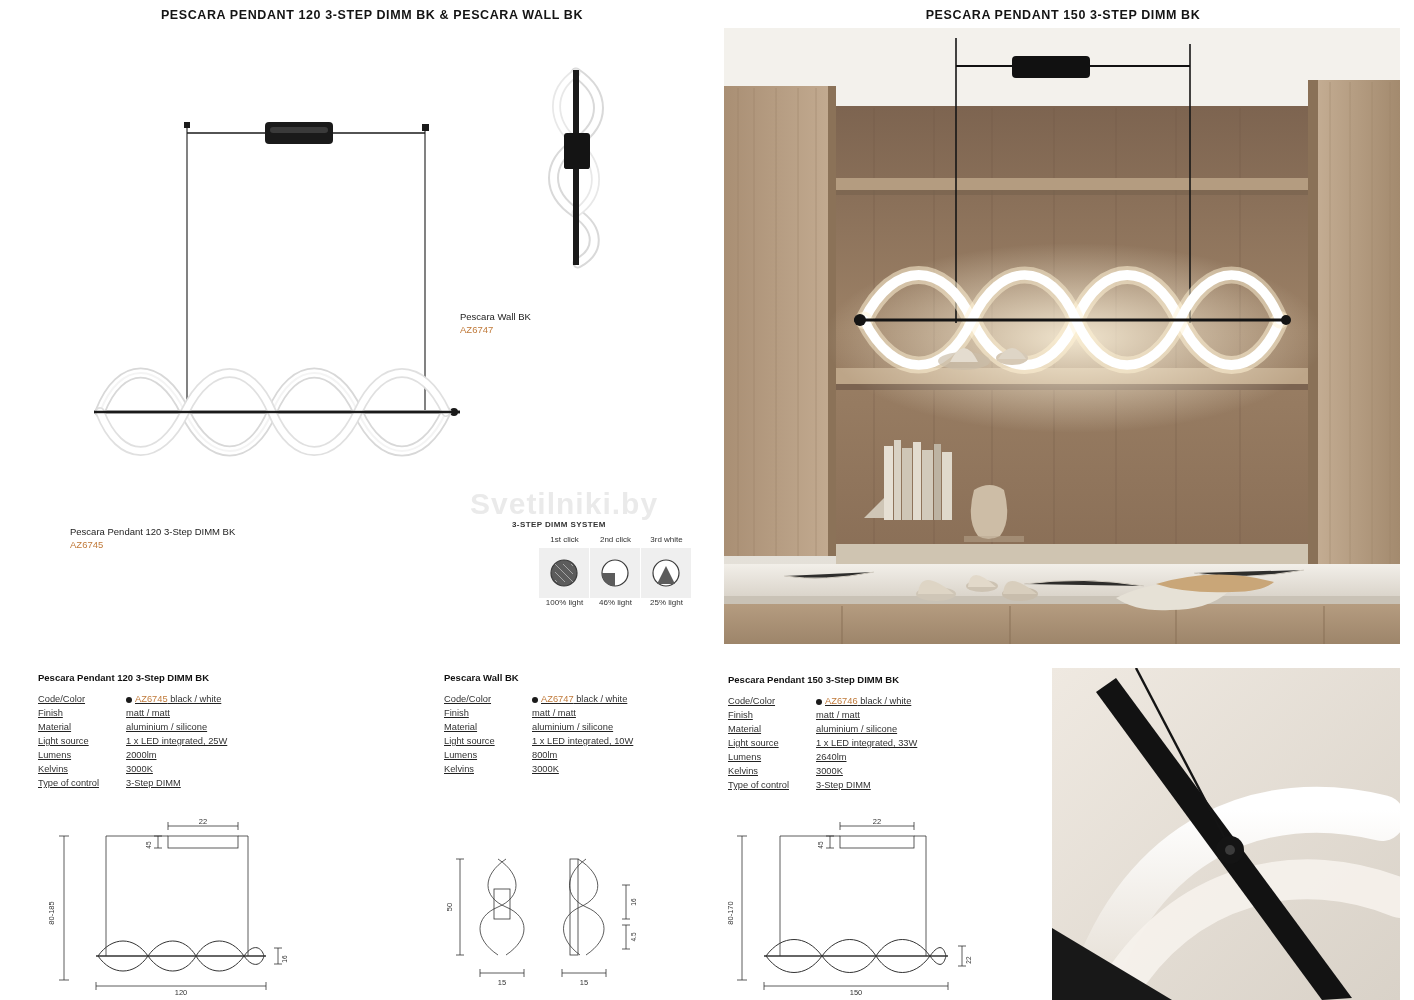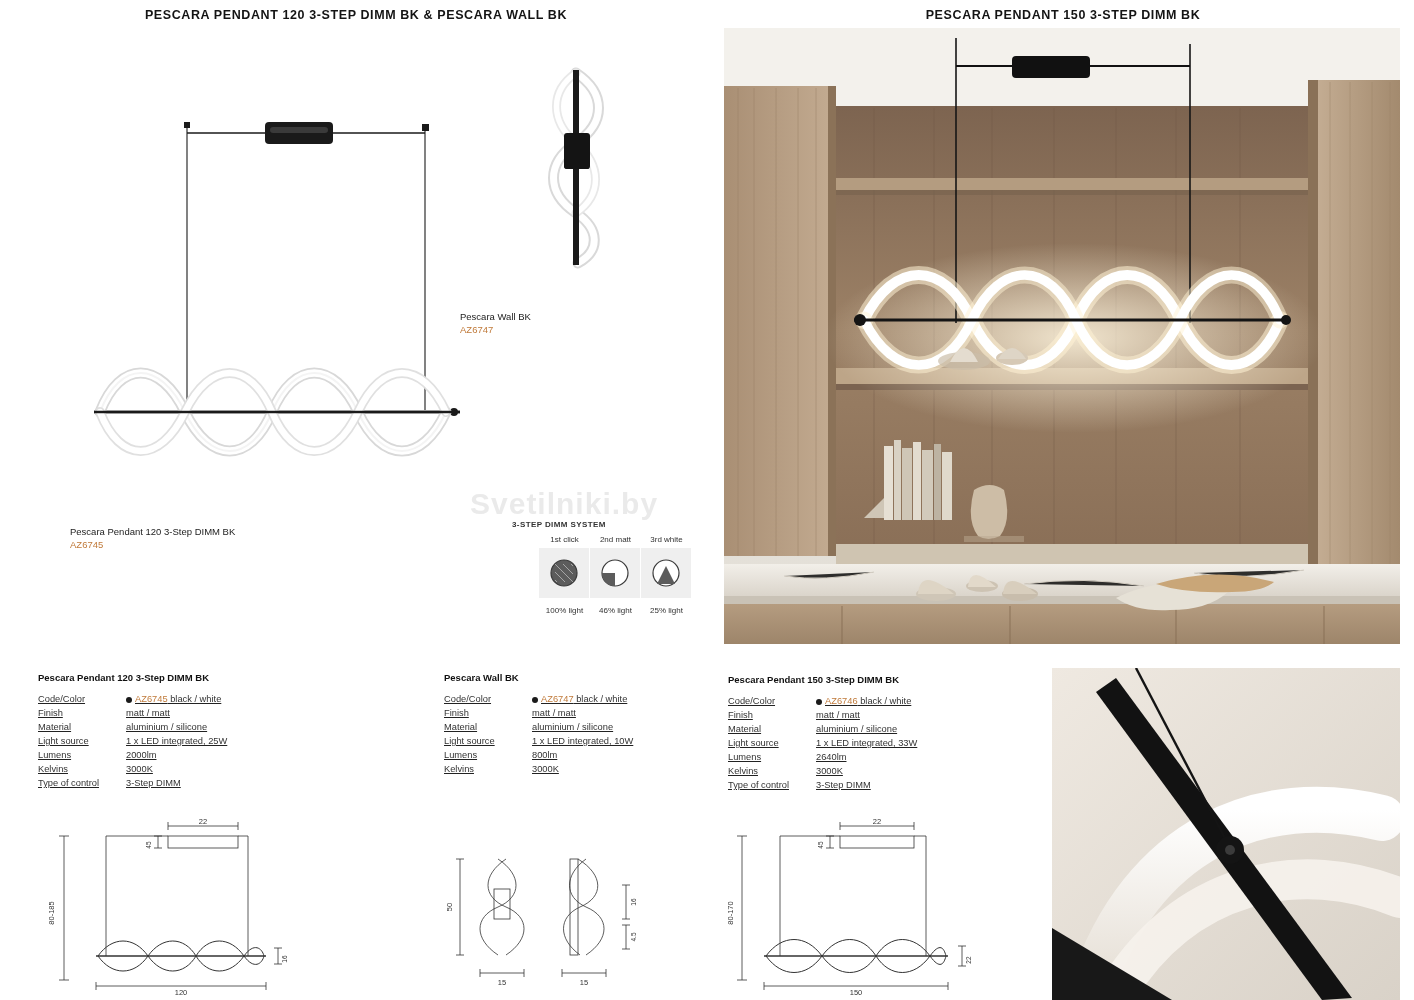--- a/index.html
+++ b/index.html
@@ -16,21 +16,21 @@
 
   
   .title {
     position: absolute;
     font-size: 12.5px;
     font-weight: bold;
     letter-spacing: 0.6px;
     color: #141414;
     text-align: center;
   }
-  #title-left  { left: 0; top: 8px; width: 712px; }
+  #title-left  { left: 16px; top: 8px; width: 712px; }
   #title-right { left: 712px; top: 8px; width: 702px; }
 
   
   .panel { position:absolute; }
 
   .caption {
     position: absolute;
     font-size: 9.5px;
     line-height: 13px;
     color: #222;
@@ -47,21 +47,21 @@
     font-size: 8px; font-weight: bold; letter-spacing:.4px;
     text-align:left; color:#333; margin-bottom: 6px;
   }
   .dimm-row { display:flex; justify-content:space-between;padding-left:27px; }
   .dimm-col { width: 52px; text-align:center; }
   .dimm-click { font-size: 8px; color:#333; margin-bottom:4px; }
   .dimm-sq {
     width: 50px; height: 50px; background:#efefef;
     display:flex; align-items:center; justify-content:center;
   }
-  .dimm-label { font-size: 8px; color:#333; margin-top:8px; }
+  .dimm-label { font-size: 8px; color:#333; margin-top:0; }
 
   
   #photo {
     left: 724px; top: 28px; width: 676px; height: 616px;
     overflow: hidden;
     background: #b5a593;
   }
   #photo-detail {
     left: 1052px; top: 668px; width: 348px; height: 332px;
     overflow:hidden; background:#1d1d1d;
@@ -170,21 +170,21 @@
         <div class="dimm-sq">
           <svg width="30" height="30" viewBox="0 0 30 30">
             <circle cx="15" cy="15" r="13" fill="#5c5c5c"></circle>
             <circle cx="15" cy="15" r="13" fill="none" stroke="#3a3a3a" stroke-width="1.2"></circle>
             <path d="M6 6 L24 24 M6 14 L16 24 M6 22 L8 24 M14 6 L24 16 M22 6 L24 8" stroke="#eee" stroke-width="1" opacity=".5"></path>
           </svg>
         </div>
         <div class="dimm-label">100% light</div>
       </div>
       <div class="dimm-col">
-        <div class="dimm-click">2nd matt</div>
+        <div class="dimm-click">2nd click</div>
         <div class="dimm-sq">
           <svg width="30" height="30" viewBox="0 0 30 30">
             <circle cx="15" cy="15" r="13" fill="#ffffff" stroke="#3a3a3a" stroke-width="1.2"></circle>
             <path d="M15 28 A13 13 0 0 1 2 15 L15 15 Z" fill="#5c5c5c"></path>
             <path d="M15 2 A13 13 0 0 1 28 15 L15 15 Z" fill="none"></path>
             <path d="M2 15 A13 13 0 0 0 15 28 L15 15 Z" fill="#5c5c5c"></path>
           </svg>
         </div>
         <div class="dimm-label">46% light</div>
       </div>

